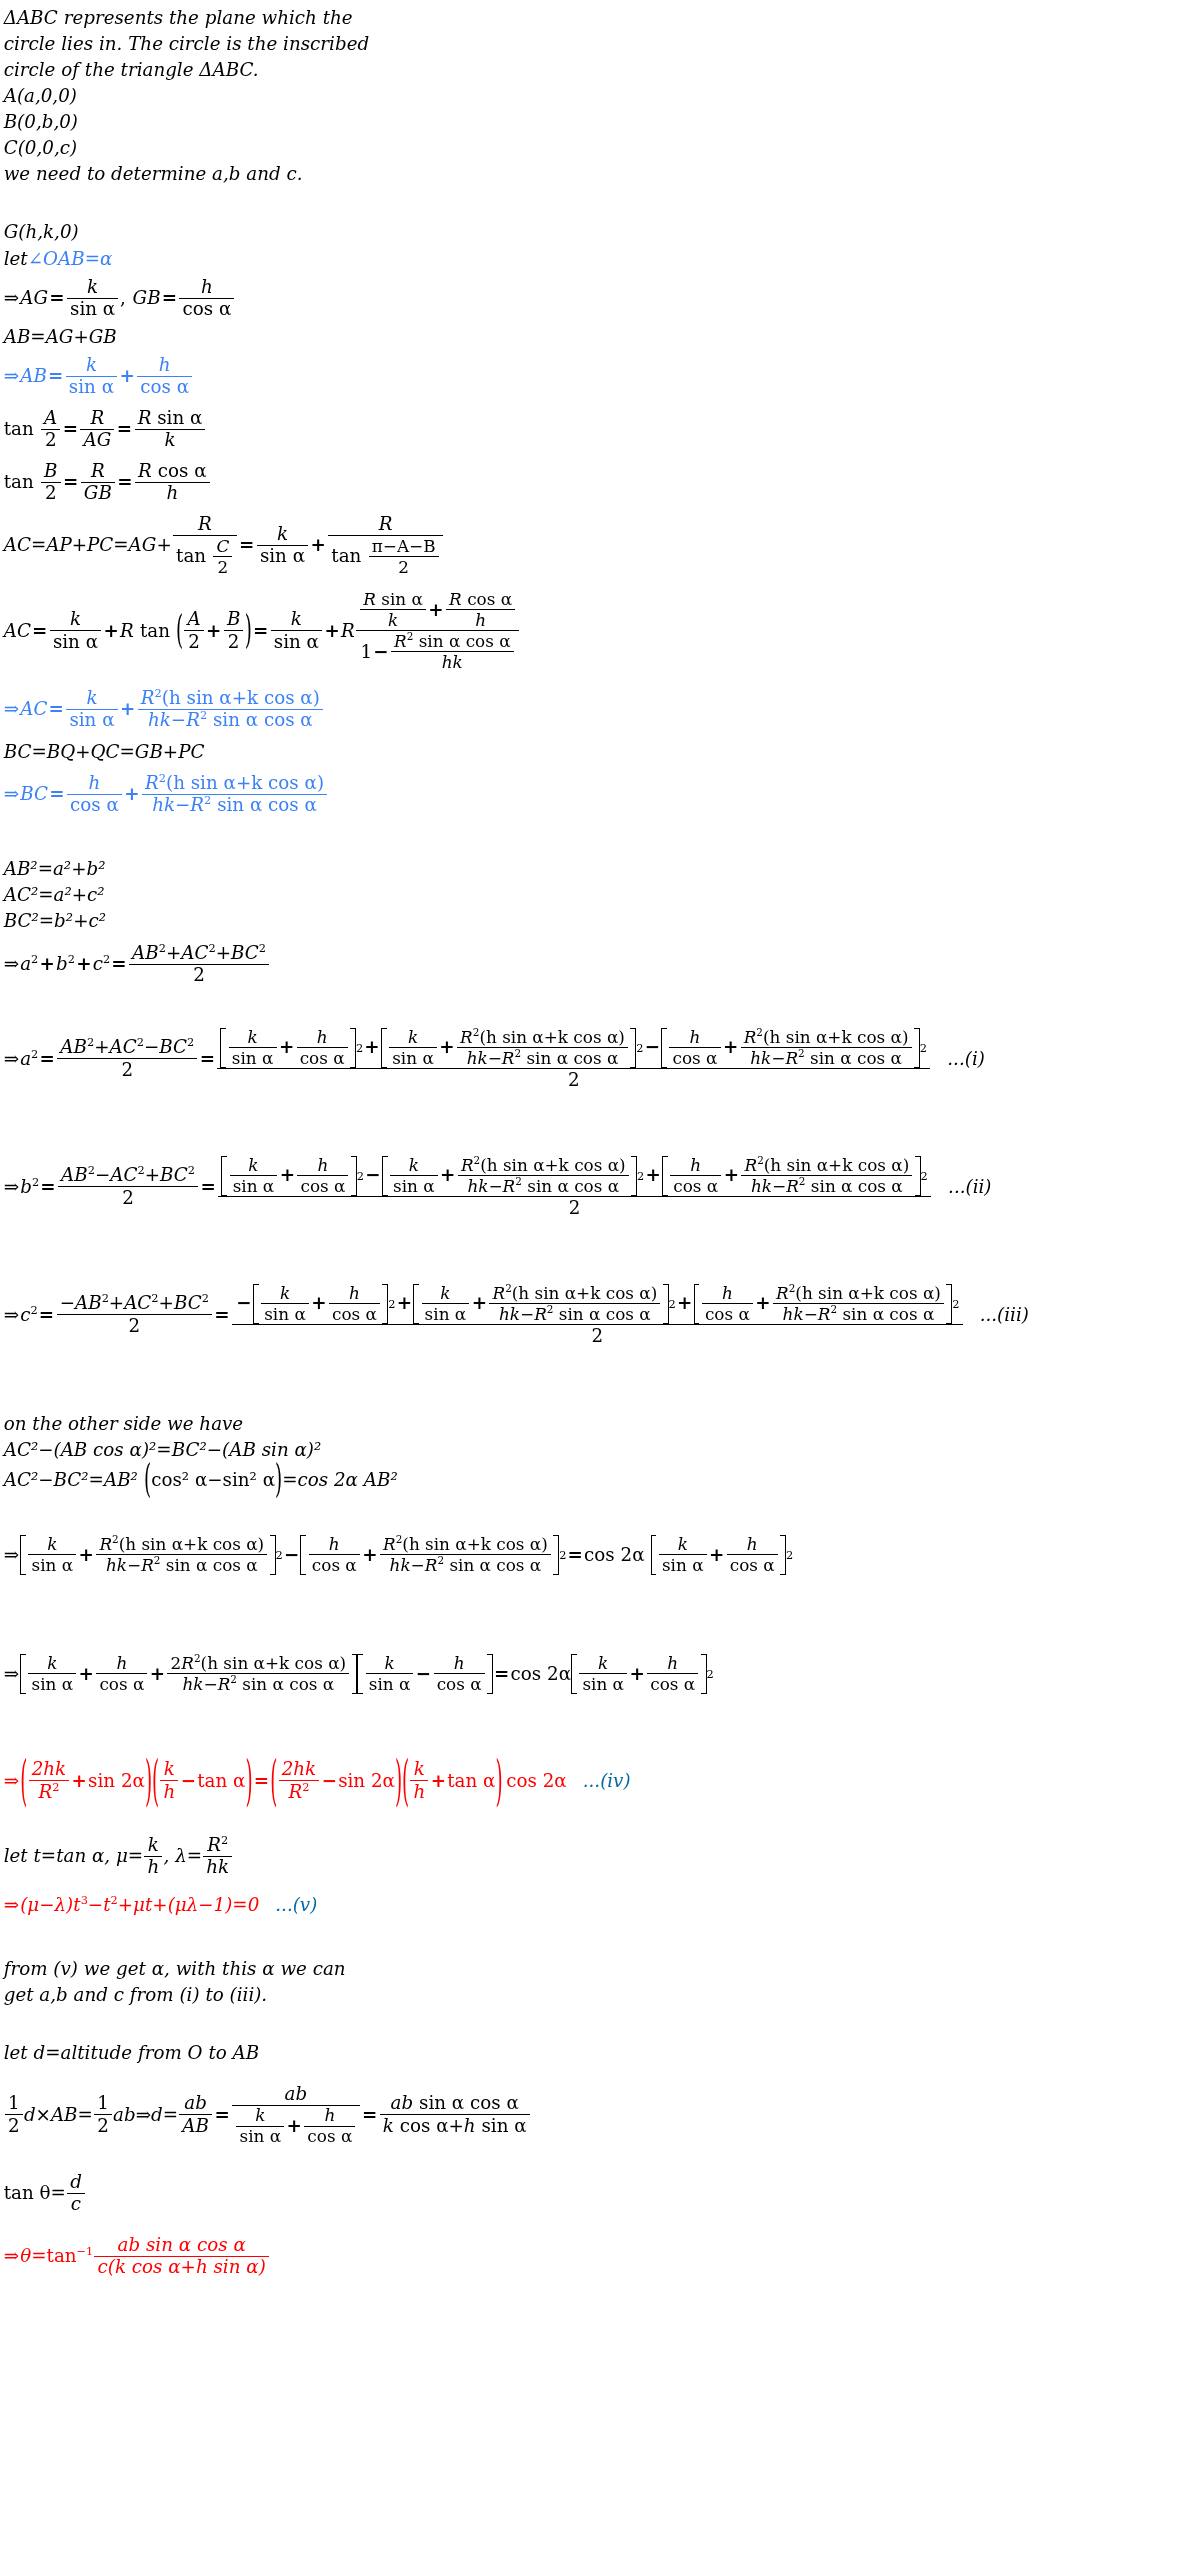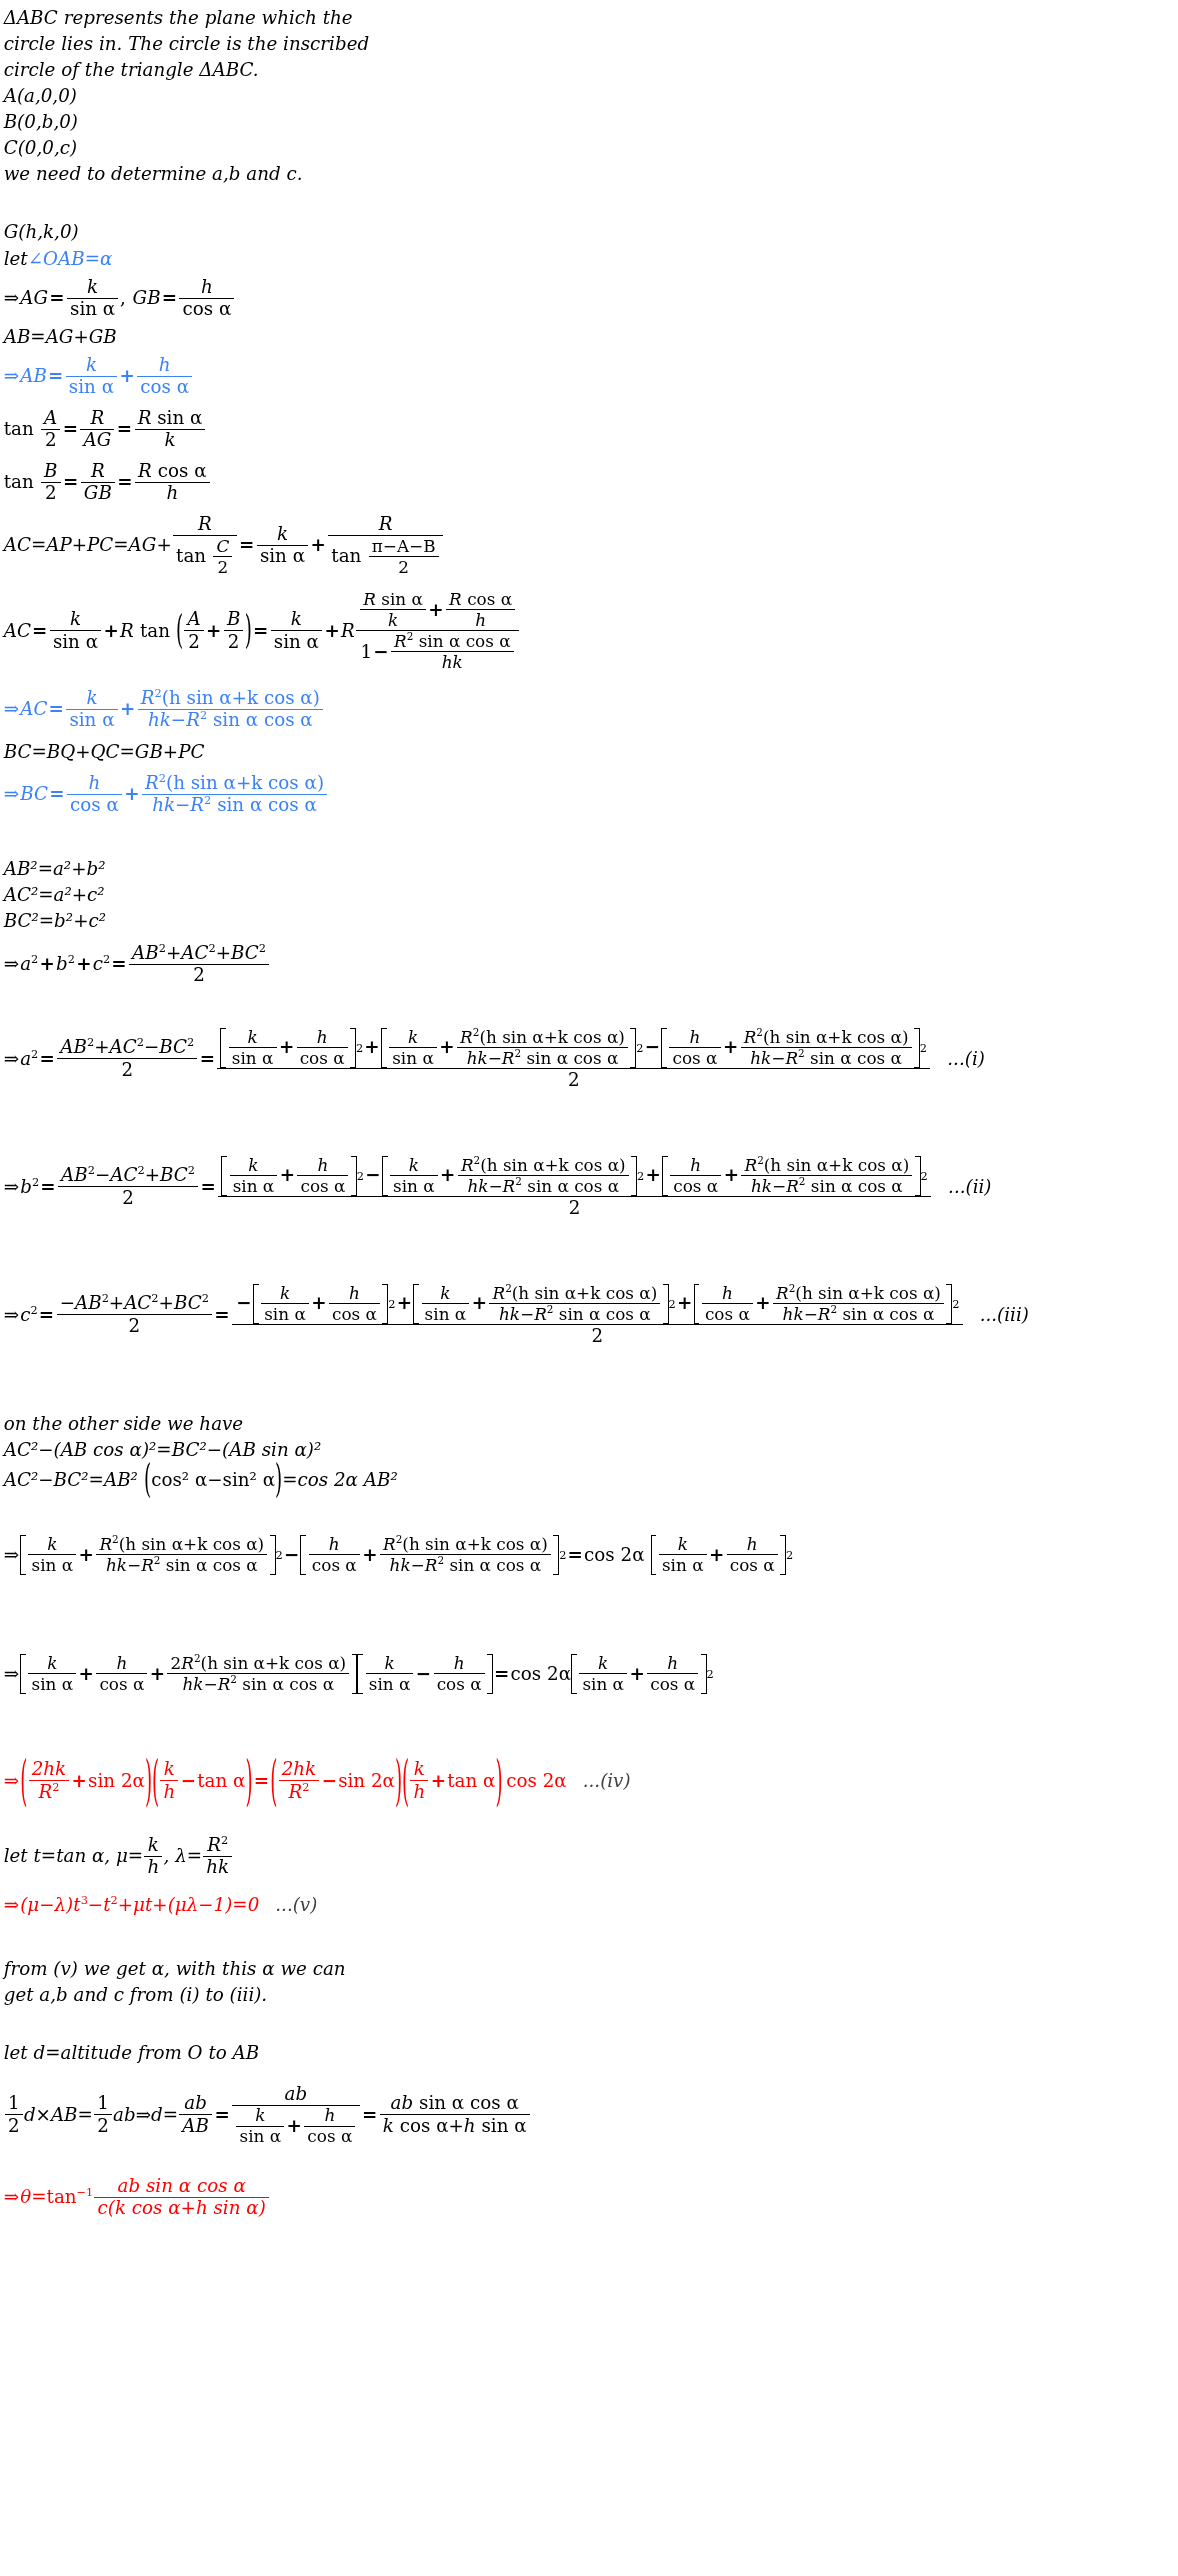--- a/index.html
+++ b/index.html
@@ -34,21 +34,21 @@
   .txt {            
     font-style: italic;
     font-size: 18.3px;
     line-height: 26px;
     white-space: nowrap;
   }
   .var { font-style: italic; }
   .up  { font-style: normal; }
   .blue { color: #3b82f6; }
   .red  { color: #ff0000; }
-  .blk  { color: #404040; }
+  .blk  { color: #0369a1; }
 
   .gap  { display:inline-block; width: 6.1px; }
 
   
   .frac {
     display: inline-flex;
     flex-direction: column;
     align-items: stretch;
     vertical-align: middle;
     text-align: center;
@@ -765,20 +765,27 @@
         </span>
       </span>
     </span>
     <span class="eq">=</span>
     <span class="frac">
       <span class="num"><span class="var">ab</span> <span class="up">sin α cos α</span></span>
       <span class="den"><span class="var">k</span> <span class="up">cos α</span>+<span class="var">h</span> <span class="up">sin α</span></span>
     </span>
   </div>
 
+  <div class="line" style="height:59px">
+    <span class="up" style="font-style:normal">tan θ=</span>
+    <span class="frac">
+      <span class="num var">d</span>
+      <span class="den var">c</span>
+    </span>
+  </div>
 
   <div class="line red" style="height:67px">
     <span class="arrow">⇒</span>
     <span class="var">θ=<span class="up">tan</span><sup class="sq">−1</sup></span>
     <span class="frac">
       <span class="num" style="font-style:italic">ab sin α cos α</span>
       <span class="den" style="font-style:italic">c(k cos α+h sin α)</span>
     </span>
   </div>
 

